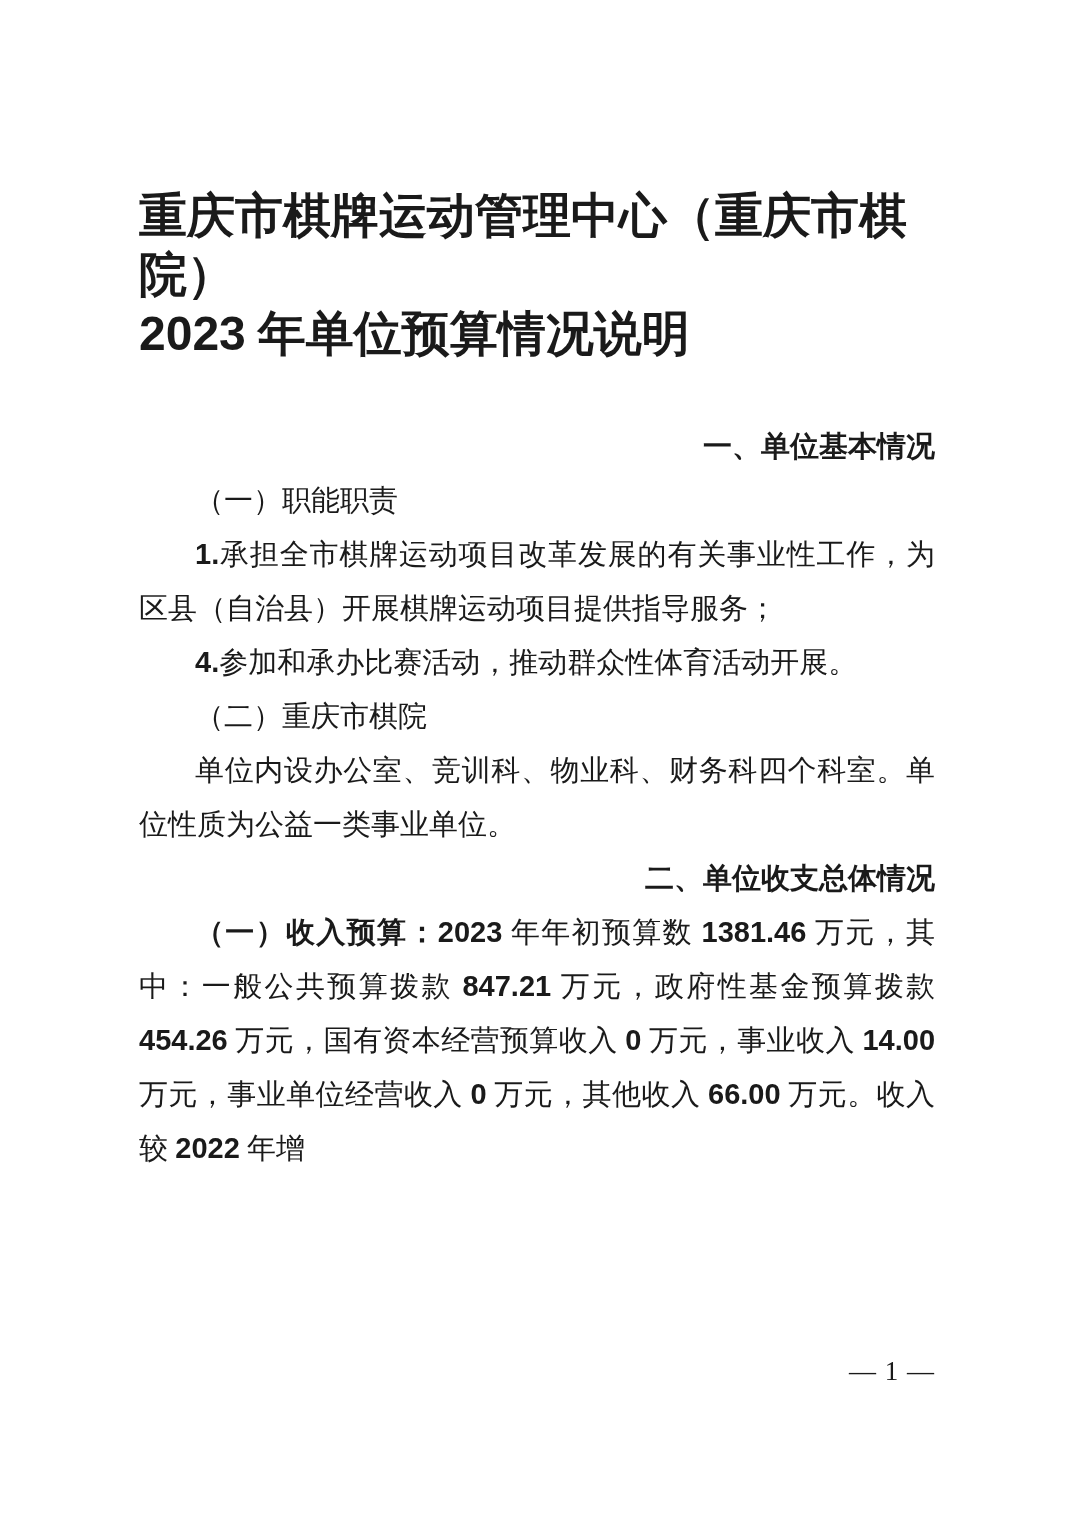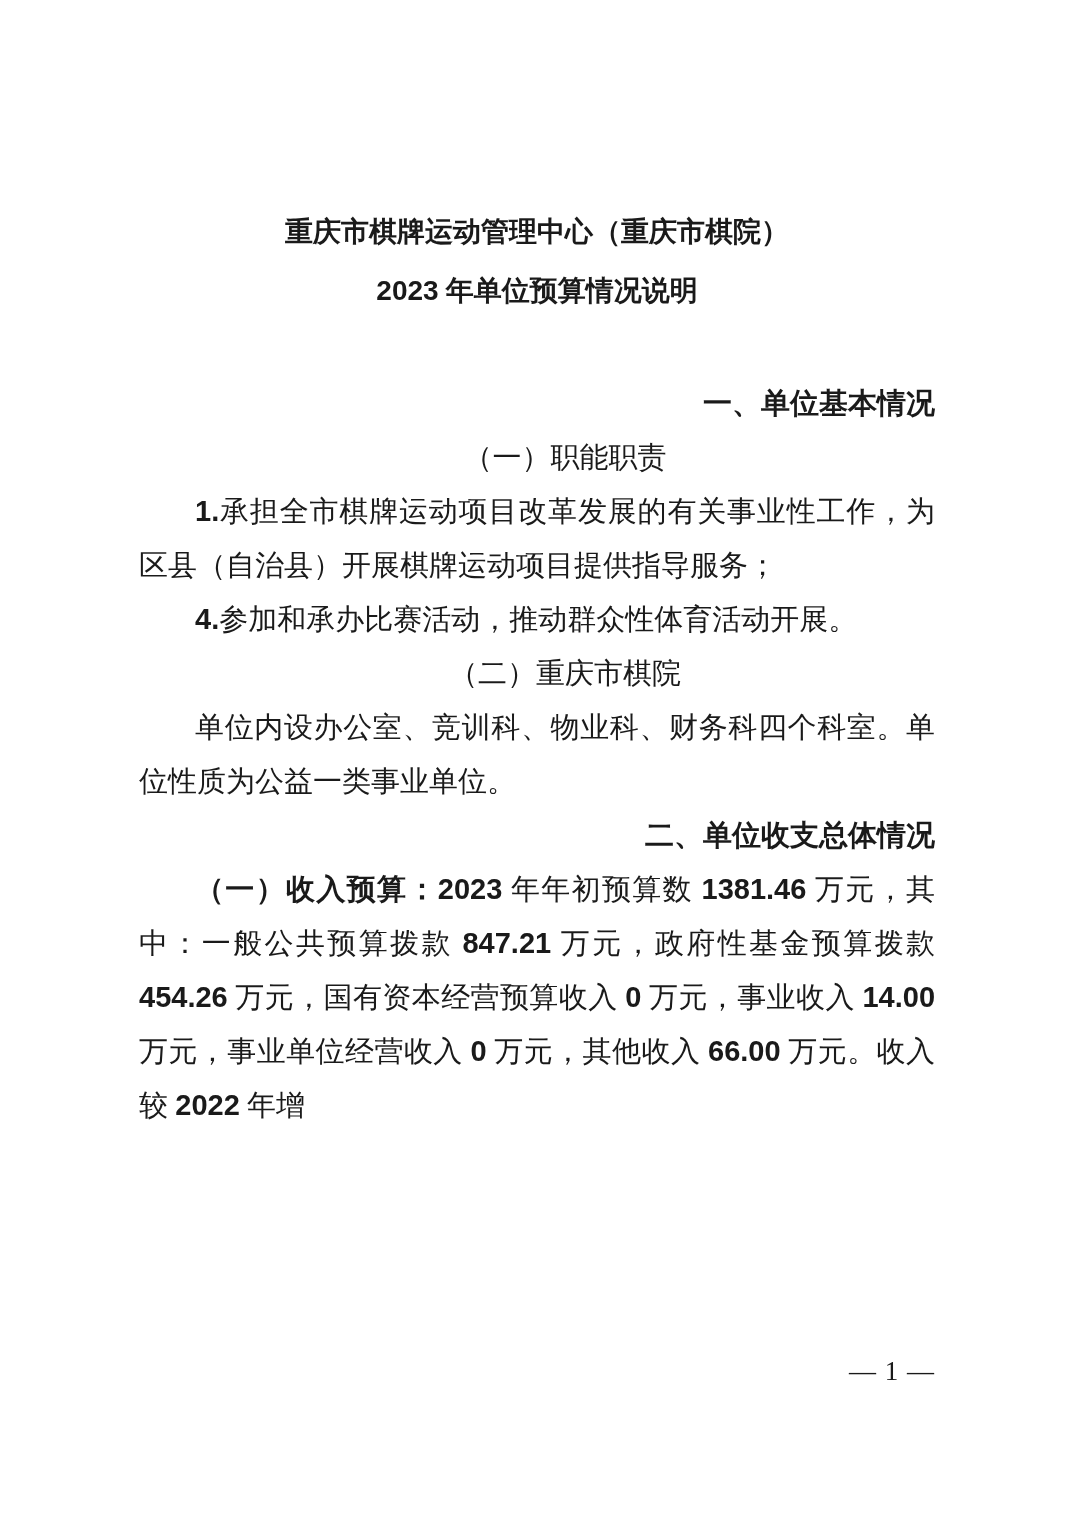--- a/index.html
+++ b/index.html
@@ -14,23 +14,23 @@
     overflow: hidden;
   }
   .content {
     position: absolute;
     left: 139px;
     top: 0;
     width: 796px;
     padding-top: 186px;
   }
   .doc-title {
-    margin: 16px;
-    text-align: center;
-    font-size: 28px;
+    margin: 0;
+    text-align: left;
+    font-size: 48px;
     line-height: 59px;
     font-weight: bold;
     font-family: "Liberation Serif", serif;
   }
   .doc-title .title-line { display: block; word-break: break-all; }
   .body-text { margin-top: 56px; }
   .body-text p {
     margin: 0;
     font-size: 29px;
     line-height: 54px;
@@ -41,21 +41,21 @@
   }
   
   .body-text p.h1 {
     font-family: "Liberation Sans", sans-serif;
     font-weight: bold;
     text-align: right;
   }
   
   .body-text p.h2 {
     font-family: "Liberation Serif", serif;
-    text-align: center;
+    text-align: left;
   }
   .lead { font-weight: bold; }
   .num {
     font-family: Liberation Sans, sans-serif;
     font-weight: bold;
     white-space: nowrap;
   }
   .doc-title .num { font-weight: bold; }
   .footer {
     position: absolute;

